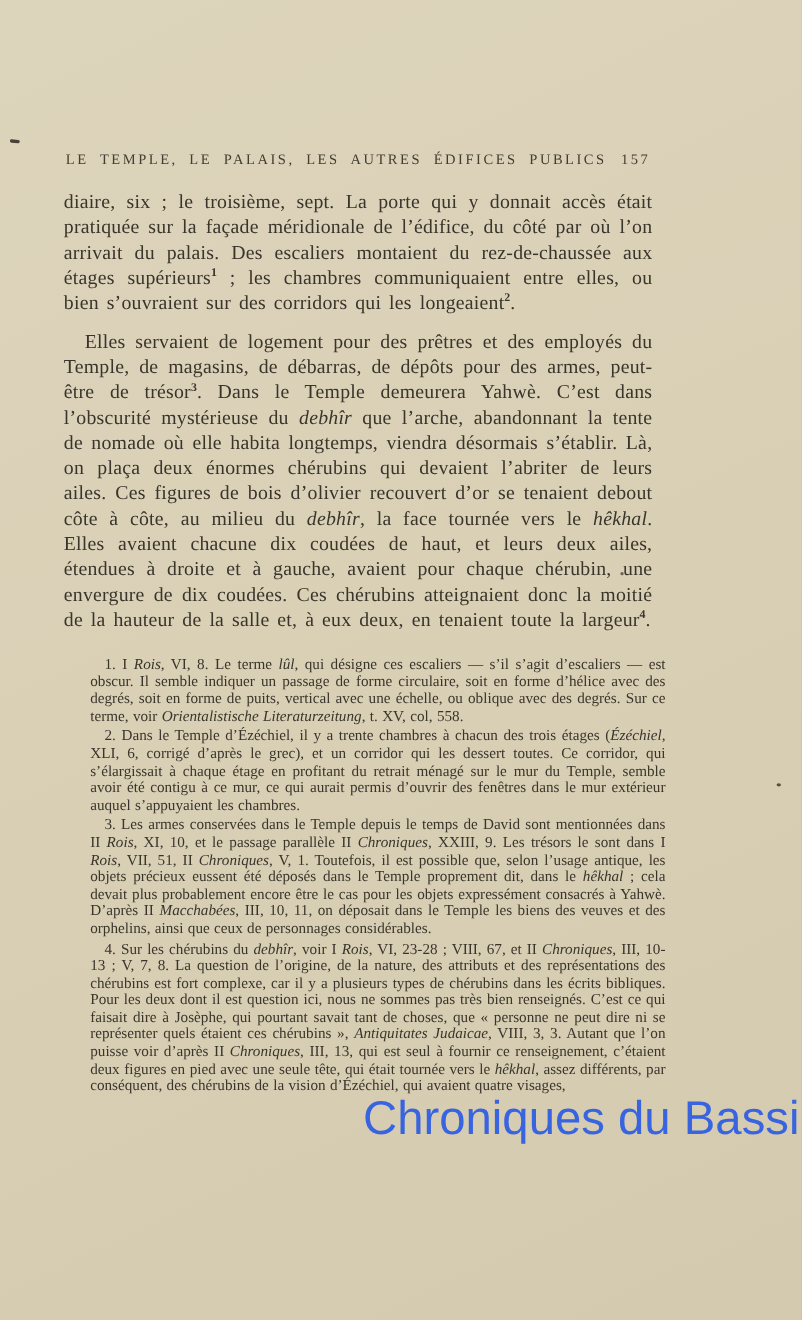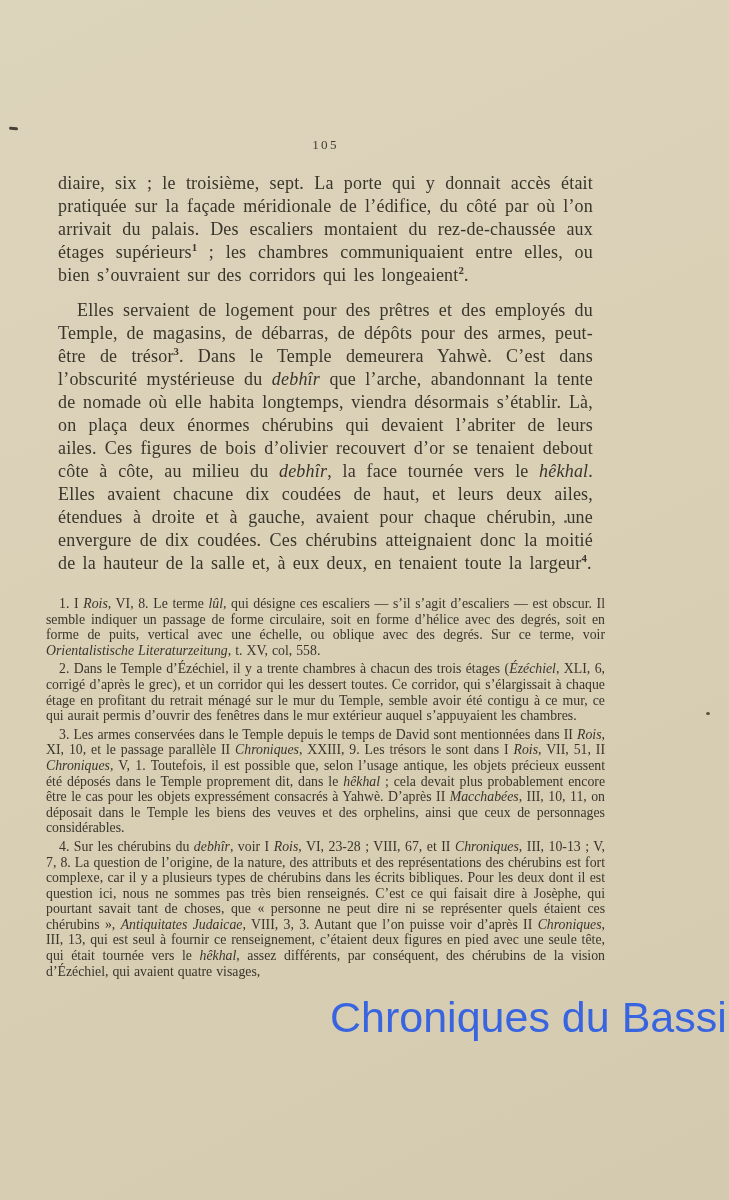--- a/index.html
+++ b/index.html
@@ -22,21 +22,21 @@
     font-size:18px;line-height:23px;
     text-align:justify;
     word-spacing:2.5px;letter-spacing:0.2px;
   }
   .body-text p{margin:12px;}
   .body-text p.indent{text-indent:19px;}
   sup{font-size:60%;vertical-align:super;line-height:0;font-weight:600;letter-spacing:0;}
   .footnotes{
     margin-top:21px;
     font-size:13.8px;line-height:15.6px;
-    text-align:justify;word-spacing:0.5px;
+    text-align:justify;word-spacing:0.5px;margin-left:36px;
   }
   .footnote{margin:0 0 3px 0;text-indent:13px;}
   i{font-style:italic;}
   .watermark{
     position:absolute;left:330px;top:996px;z-index:5;
     font-family:"Liberation Sans",sans-serif;
     font-size:43px;line-height:1;font-weight:400;
     color:#2b5ce4;opacity:0.92;white-space:nowrap;
   }
   .speck{position:absolute;z-index:2;}
@@ -49,21 +49,22 @@
 
 <div class="page">
 
   <div class="speck speck-dash"></div>
   <div class="speck speck-dot-1"></div>
   <div class="speck speck-dot-2"></div>
 
   <div class="column">
 
     <div class="running-header">
-      <span>105</span>
+      <span>LE TEMPLE, LE PALAIS, LES AUTRES ÉDIFICES PUBLICS</span>
+      <span>157</span>
     </div>
 
     <div class="body-text">
       <p><span>diaire, six&nbsp;; le troisième, sept. La porte qui y donnait accès était pratiquée sur la façade méridionale de l’édifice, du côté par où l’on arrivait du palais. Des escaliers montaient du rez-de-chaussée aux étages supérieurs</span><sup>1</sup><span>&nbsp;; les chambres communiquaient entre elles, ou bien s’ouvraient sur des corridors qui les longeaient</span><sup>2</sup><span>.</span></p>
       <p class="indent"><span>Elles servaient de logement pour des prêtres et des employés du Temple, de magasins, de débarras, de dépôts pour des armes, peut-être de trésor</span><sup>3</sup><span>. Dans le Temple demeurera Yahwè. C’est dans l’obscurité mystérieuse du </span><i>debhîr</i><span> que l’arche, abandonnant la tente de nomade où elle habita longtemps, viendra désormais s’établir. Là, on plaça deux énormes chérubins qui devaient l’abriter de leurs ailes. Ces figures de bois d’olivier recouvert d’or se tenaient debout côte à côte, au milieu du </span><i>debhîr</i><span>, la face tournée vers le </span><i>hêkhal</i><span>. Elles avaient chacune dix coudées de haut, et leurs deux ailes, étendues à droite et à gauche, avaient pour chaque chérubin, une envergure de dix coudées. Ces chérubins atteignaient donc la moitié de la hauteur de la salle et, à eux deux, en tenaient toute la largeur</span><sup>4</sup><span>.</span></p>
     </div>
 
     <div class="footnotes">
       <p class="footnote"><span>1. I </span><i>Rois</i><span>, VI, 8. Le terme </span><i>lûl</i><span>, qui désigne ces escaliers — s’il s’agit d’escaliers — est obscur. Il semble indiquer un passage de forme circulaire, soit en forme d’hélice avec des degrés, soit en forme de puits, vertical avec une échelle, ou oblique avec des degrés. Sur ce terme, voir </span><i>Orientalistische Literaturzeitung</i><span>, t. XV, col, 558.</span></p>
       <p class="footnote"><span>2. Dans le Temple d’Ézéchiel, il y a trente chambres à chacun des trois étages (</span><i>Ézéchiel</i><span>, XLI, 6, corrigé d’après le grec), et un corridor qui les dessert toutes. Ce corridor, qui s’élargissait à chaque étage en profitant du retrait ménagé sur le mur du Temple, semble avoir été contigu à ce mur, ce qui aurait permis d’ouvrir des fenêtres dans le mur extérieur auquel s’appuyaient les chambres.</span></p>

